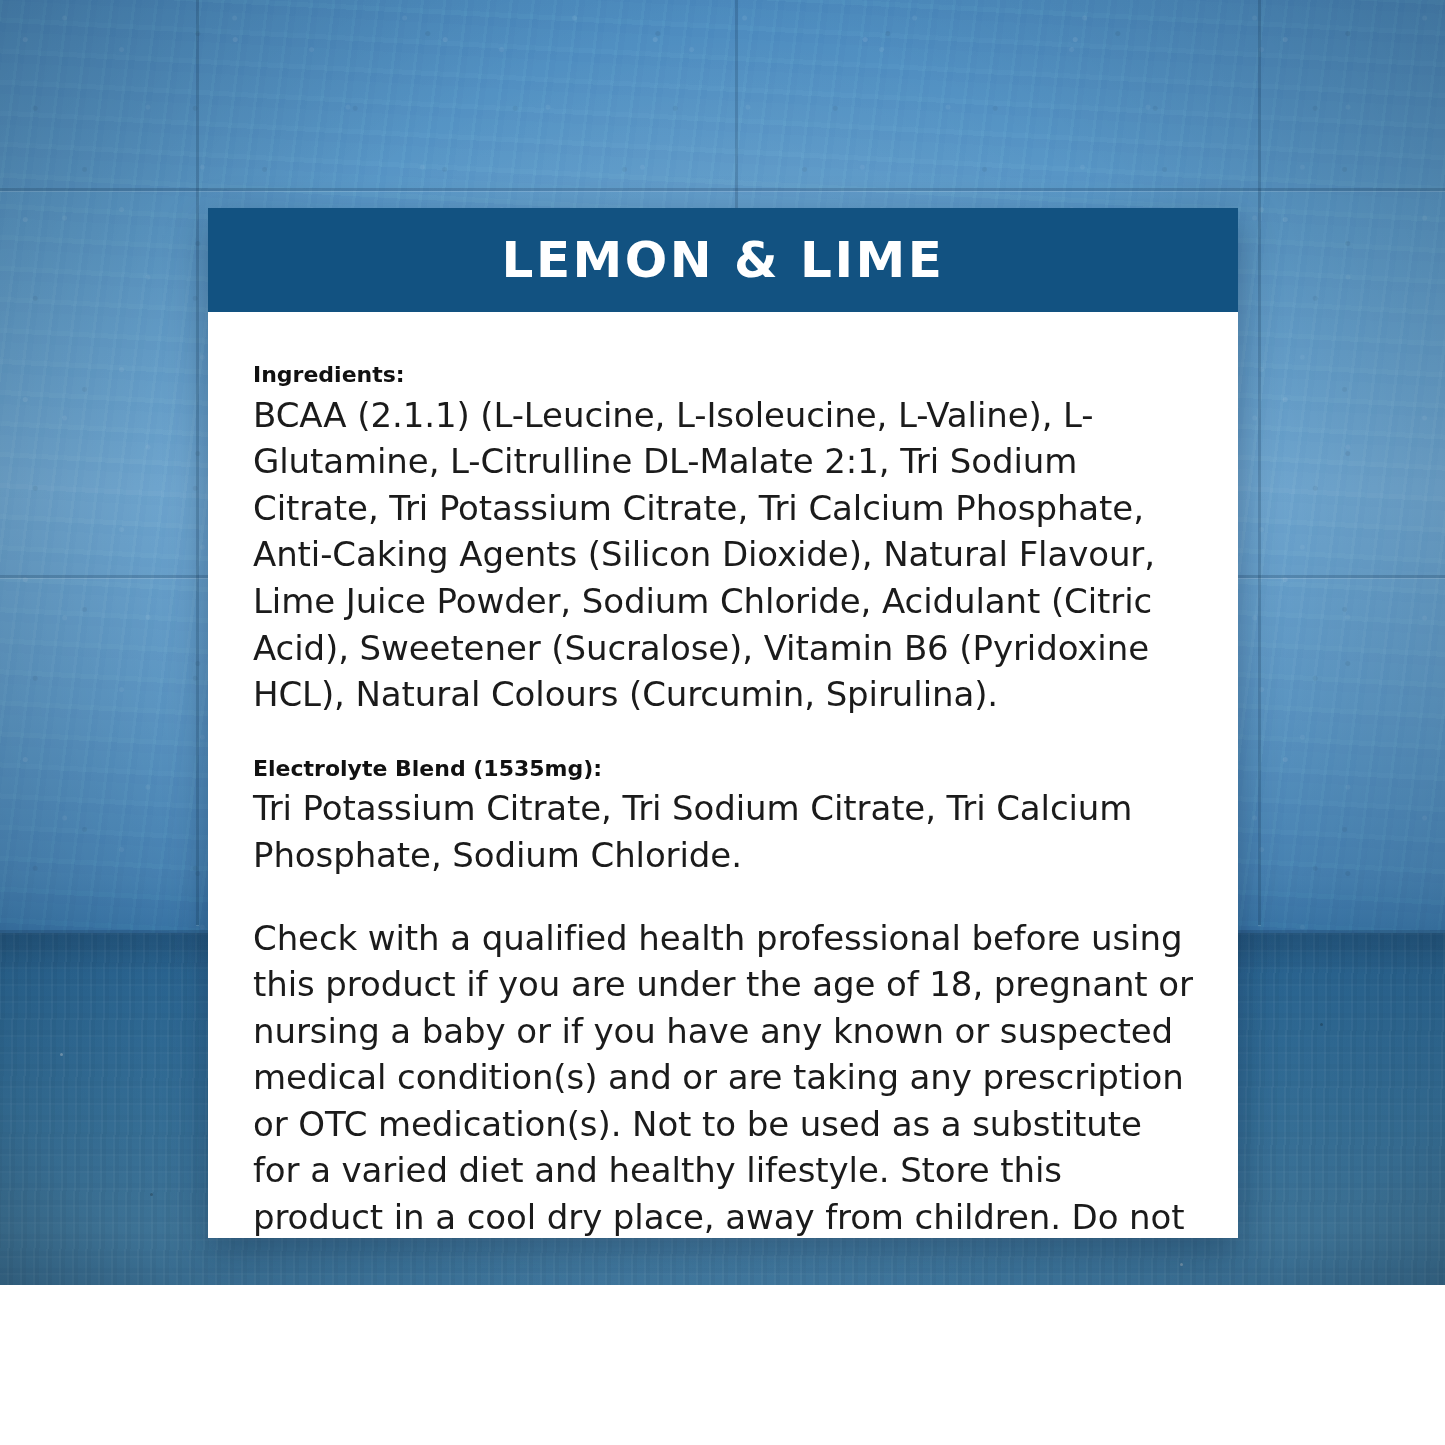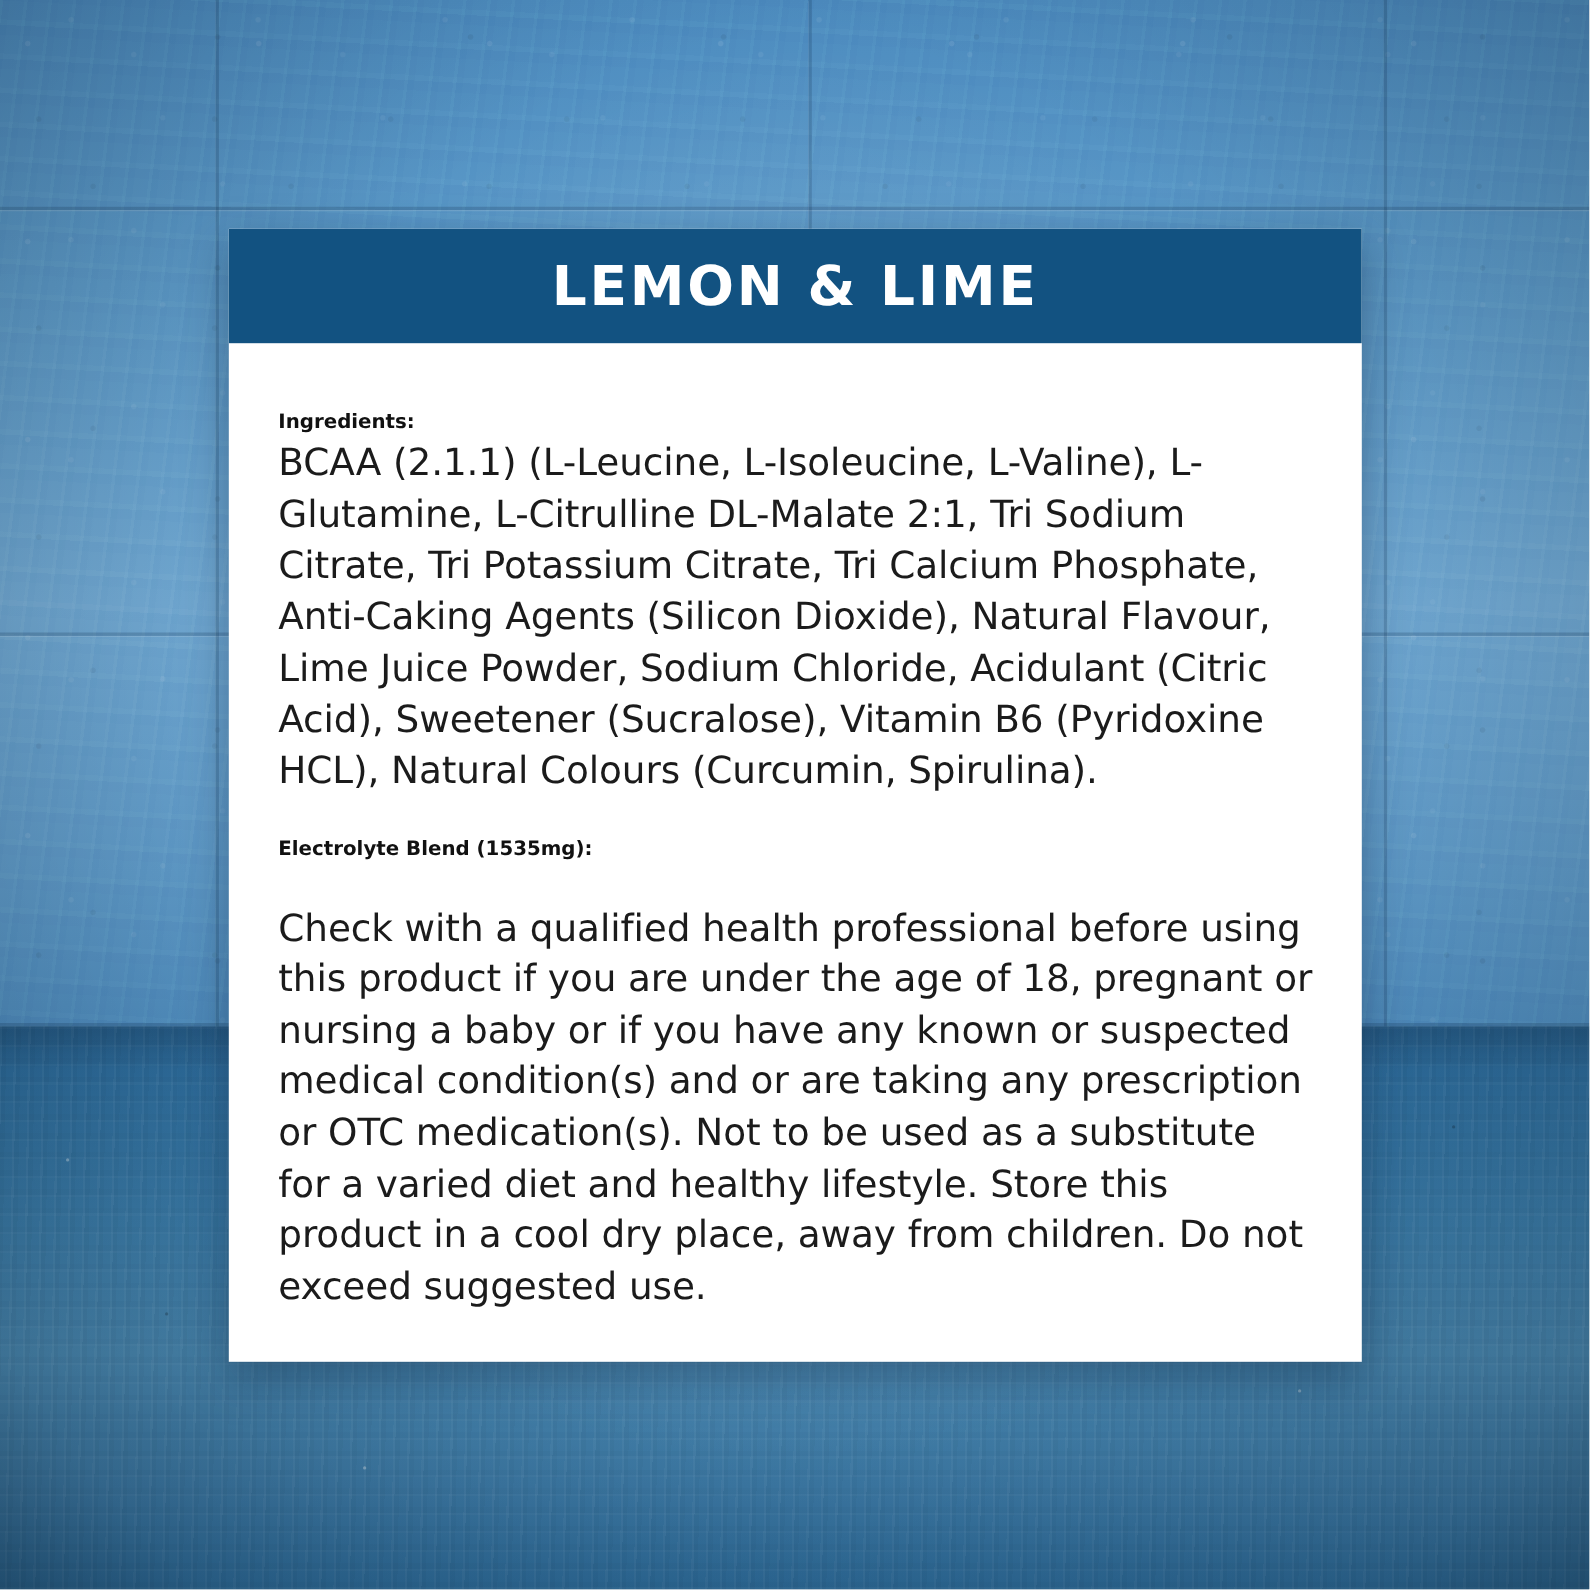--- a/index.html
+++ b/index.html
@@ -9,22 +9,22 @@
   body {
     width: 1445px;
     height: 1445px;
     overflow: hidden;
     font-family: "Liberation Sans", sans-serif;
   }
 
   #stage {
     position: relative;
     width: 1445px;
-    height: 1445px;
-    background: #a3a3a3;
+    height: 1285px;
+    background: #0c4a6e;
     overflow: hidden;
   }
 
   
   .bg-base {
     position: absolute;
     inset: 0;
     background:
       linear-gradient(180deg, #4d8cbf 0%, #5d9bc9 18%, #72aad4 38%, #5f9bc9 55%, #4c8bbe 68%, #3f7fb4 72%, #2f6fa6 76%, #316f9f 100%);
   }
@@ -131,23 +131,23 @@
   }
   .card-body {
     padding: 44px 45px 0 45px;
     color: #181818;
   }
   .section { margin-bottom: 36px; }
   .section:last-child { margin-bottom: 0; }
   .section-title {
     font-family: "DejaVu Sans", sans-serif;
     font-weight: bold;
-    font-size: 18px;
+    font-size: 22px;
     line-height: 1.35;
-    margin: 16px 0 2px 0;
+    margin: 4px 0 2px 0;
     color: #111111;
   }
   .section-text {
     font-family: "DejaVu Sans", sans-serif;
     font-size: 34px;
     line-height: 1.37;
     margin: 0;
     color: #1b1b1b;
     letter-spacing: -0.1px;
   }
@@ -189,20 +189,21 @@
 
     <div class="card-body">
 
       <div class="section">
         <p class="section-title">Ingredients:</p>
         <p class="section-text">BCAA (2.1.1) (L-Leucine, L-Isoleucine, L-Valine), L-Glutamine, L-Citrulline DL-Malate 2:1, Tri Sodium Citrate, Tri Potassium Citrate, Tri Calcium Phosphate, Anti-Caking Agents (Silicon Dioxide), Natural Flavour, Lime Juice Powder, Sodium Chloride, Acidulant (Citric Acid), Sweetener (Sucralose), Vitamin B6 (Pyridoxine HCL), Natural Colours (Curcumin, Spirulina).</p>
       </div>
 
       <div class="section">
         <p class="section-title">Electrolyte Blend (1535mg):</p>
+        <p class="section-text">Tri Potassium Citrate, Tri Sodium Citrate, Tri Calcium Phosphate, Sodium Chloride.</p>
       </div>
 
       <div class="section">
         <p class="section-text">Check with a qualified health professional before using this product if you are under the age of 18, pregnant or nursing a baby or if you have any known or suspected medical condition(s) and or are taking any prescription or OTC medication(s). Not to be used as a substitute for a varied diet and healthy lifestyle. Store this product in a cool dry place, away from children. Do not exceed suggested use.</p>
       </div>
 
     </div>
   </div>
 </div>
 

